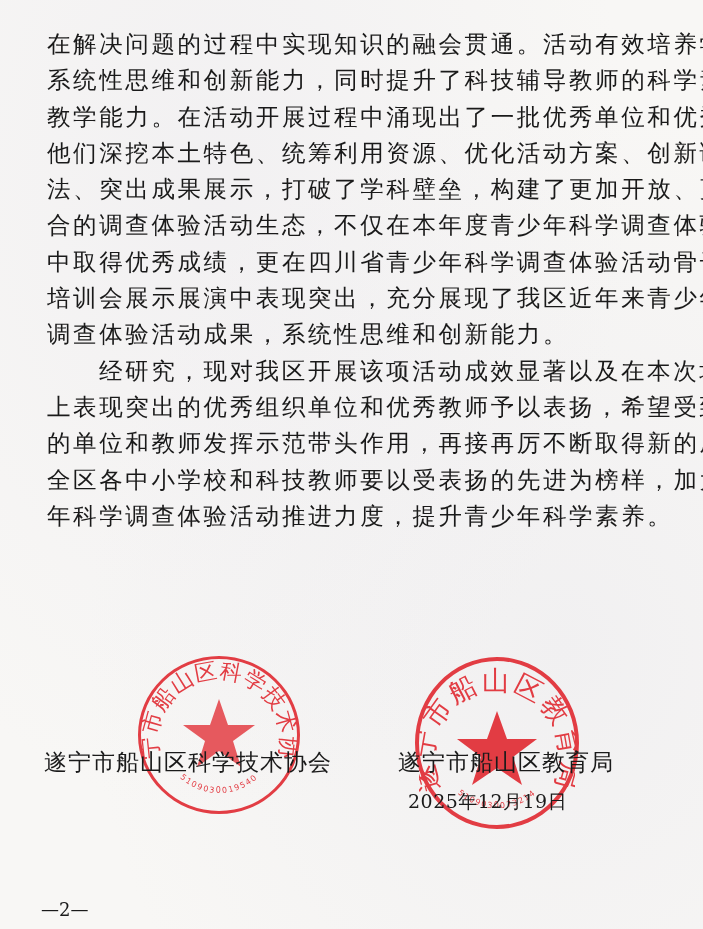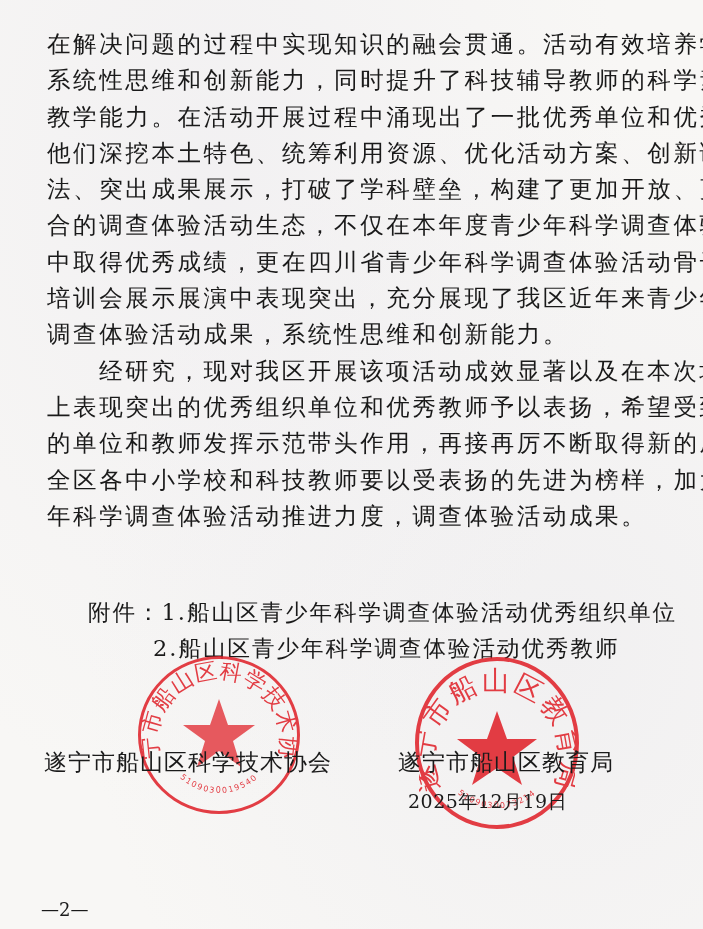--- a/index.html
+++ b/index.html
@@ -107,27 +107,23 @@
     <span class="line">他们深挖本土特色、统筹利用资源、优化活动方案、创新调查方</span>
     <span class="line">法、突出成果展示，打破了学科壁垒，构建了更加开放、更加综</span>
     <span class="line">合的调查体验活动生态，不仅在本年度青少年科学调查体验活动</span>
     <span class="line">中取得优秀成绩，更在四川省青少年科学调查体验活动骨干教师</span>
     <span class="line">培训会展示展演中表现突出，充分展现了我区近年来青少年科学</span>
     <span class="line">调查体验活动成果，系统性思维和创新能力。</span>
     <span class="line para2-first">经研究，现对我区开展该项活动成效显著以及在本次培训会</span>
     <span class="line">上表现突出的优秀组织单位和优秀教师予以表扬，希望受到表扬</span>
     <span class="line">的单位和教师发挥示范带头作用，再接再厉不断取得新的成绩。</span>
     <span class="line">全区各中小学校和科技教师要以受表扬的先进为榜样，加大青少</span>
-    <span class="line">年科学调查体验活动推进力度，调查体验活动成果。</span>
+    <span class="line">年科学调查体验活动推进力度，提升青少年科学素养。</span>
   </div>
 
-  <div class="attachments">
-    <span class="att-line">附件：1.船山区青少年科学调查体验活动优秀组织单位</span>
-    <span class="att-line second">2.船山区青少年科学调查体验活动优秀教师</span>
-  </div>
 
   <div class="stamp stamp-left">
     <svg width="156" height="152" viewBox="0 0 156 152">
       <defs>
         <path id="arcL" d="M 22 108 A 62 62 0 1 1 134 108" fill="none"></path>
         <path id="arcLb" d="M 38 118 A 58 58 0 0 0 118 118" fill="none"></path>
       </defs>
       <text font-size="22" fill="#e0242c" font-family="DejaVu Sans, sans-serif" letter-spacing="1">
         <textPath href="#arcL" startOffset="50%" text-anchor="middle">遂宁市船山区科学技术协会</textPath>
       </text>

